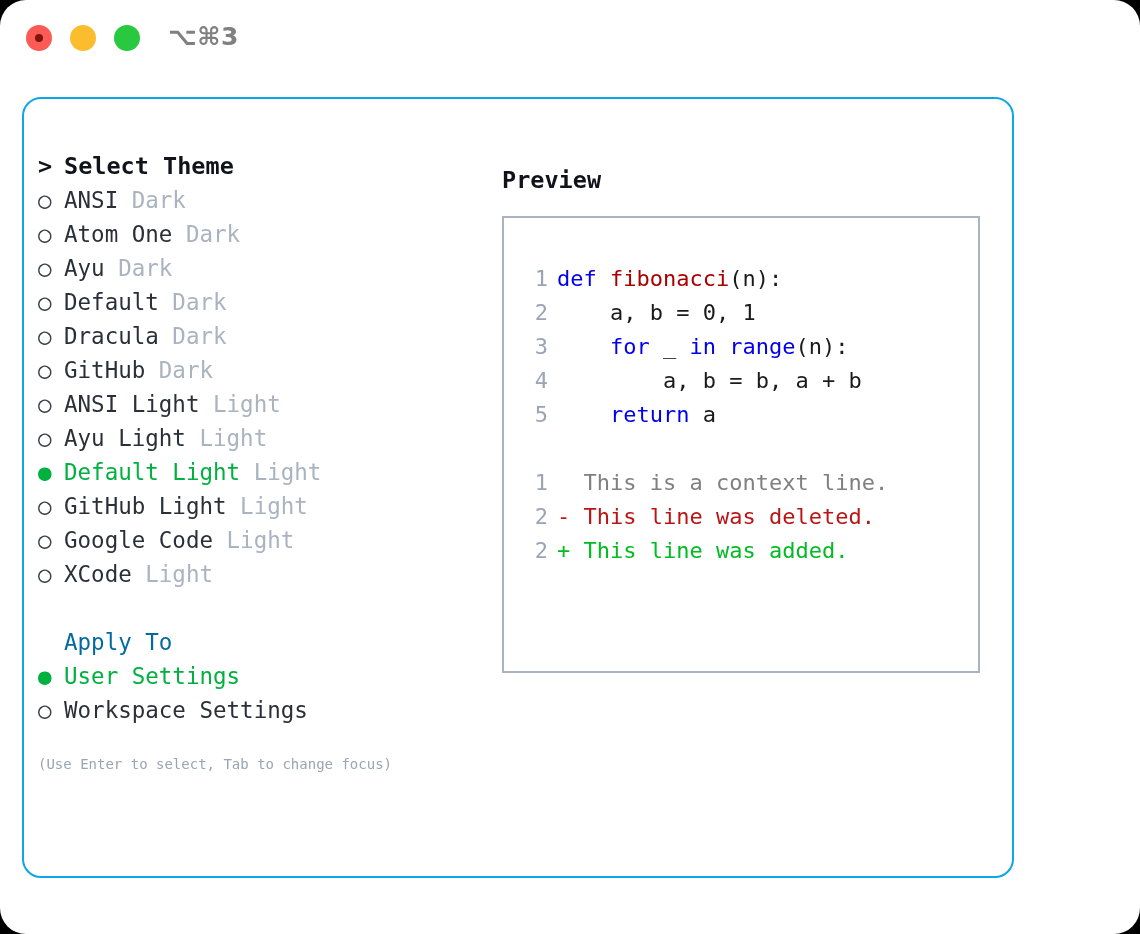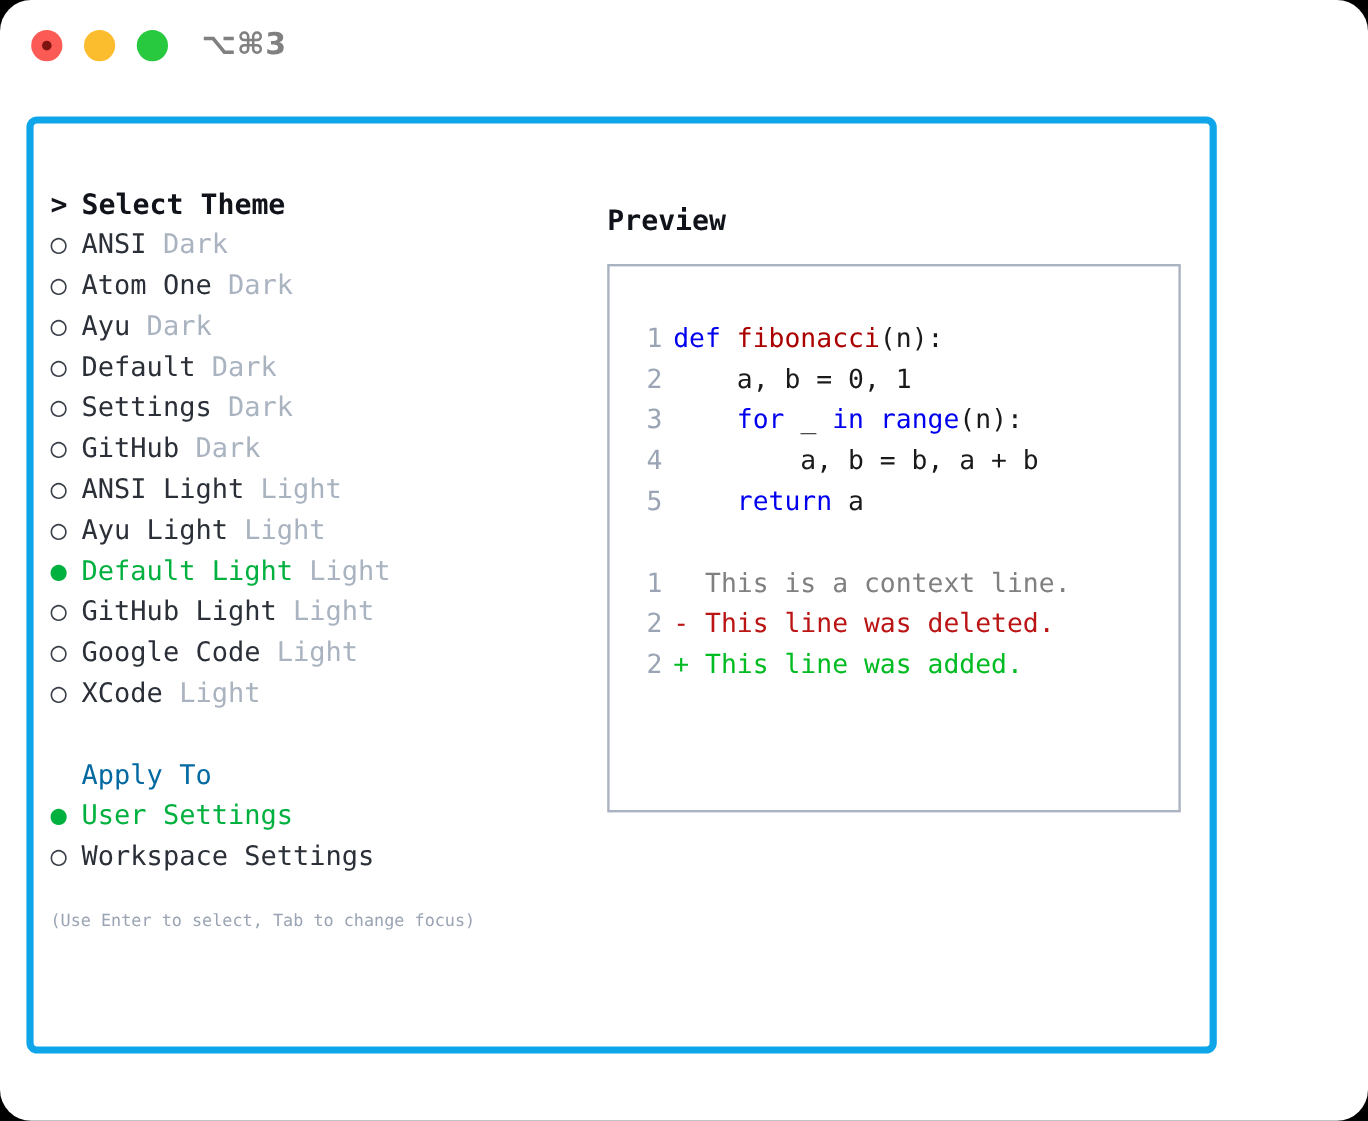--- a/index.html
+++ b/index.html
@@ -69,22 +69,22 @@
     font-family: "DejaVu Sans", "Liberation Sans", sans-serif;
   }
 
   
   .panel {
     position: absolute;
     left: 22px;
     top: 97px;
     width: 992px;
     height: 781px;
-    border: 6px solid #0ea5e9;
-    border-radius: 9px;
+    border: 2px solid #0ea5e9;
+    border-radius: 19px;
     box-sizing: border-box;
     background: #ffffff;
   }
 
   
   .left-col {
     position: absolute;
     left: 14px;
     top: 50px;
     width: 450px;
@@ -190,21 +190,21 @@
 
       <div class="row list-header">
         <span class="marker">&gt;</span><span>Select Theme</span>
       </div>
 
       <div id="theme-list">
           <div class="row"><span class="marker">○</span><span class="theme-name">ANSI</span><span class="theme-kind"> Dark</span></div>
           <div class="row"><span class="marker">○</span><span class="theme-name">Atom One</span><span class="theme-kind"> Dark</span></div>
           <div class="row"><span class="marker">○</span><span class="theme-name">Ayu</span><span class="theme-kind"> Dark</span></div>
           <div class="row"><span class="marker">○</span><span class="theme-name">Default</span><span class="theme-kind"> Dark</span></div>
-          <div class="row"><span class="marker">○</span><span class="theme-name">Settings</span><span class="theme-kind"> Dark</span></div>
+          <div class="row"><span class="marker">○</span><span class="theme-name">Dracula</span><span class="theme-kind"> Dark</span></div>
           <div class="row"><span class="marker">○</span><span class="theme-name">GitHub</span><span class="theme-kind"> Dark</span></div>
           <div class="row"><span class="marker">○</span><span class="theme-name">ANSI Light</span><span class="theme-kind"> Light</span></div>
           <div class="row"><span class="marker">○</span><span class="theme-name">Ayu Light</span><span class="theme-kind"> Light</span></div>
           <div class="row selected"><span class="marker sel">●</span><span class="theme-name">Default Light</span><span class="theme-kind"> Light</span></div>
           <div class="row"><span class="marker">○</span><span class="theme-name">GitHub Light</span><span class="theme-kind"> Light</span></div>
           <div class="row"><span class="marker">○</span><span class="theme-name">Google Code</span><span class="theme-kind"> Light</span></div>
           <div class="row"><span class="marker">○</span><span class="theme-name">XCode</span><span class="theme-kind"> Light</span></div>
         </div>
 
       <div class="spacer"></div>

